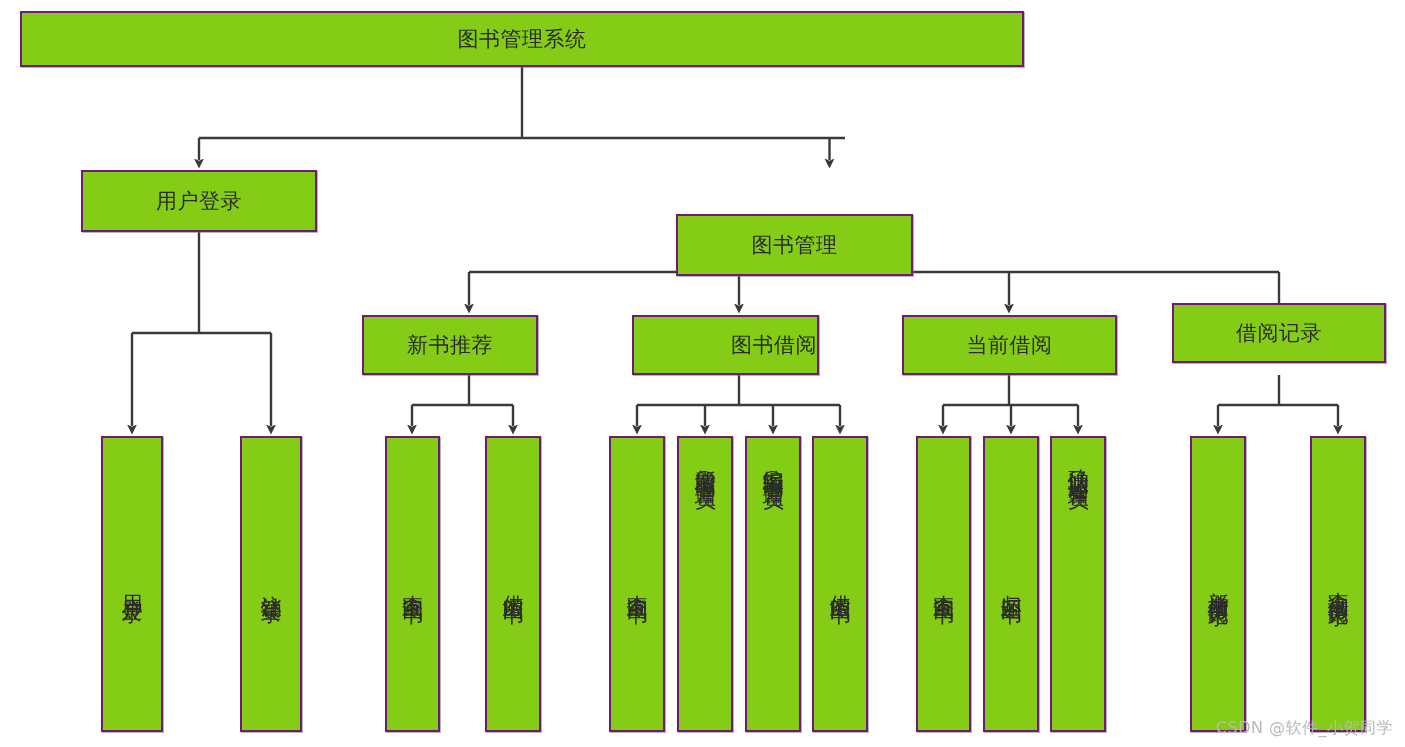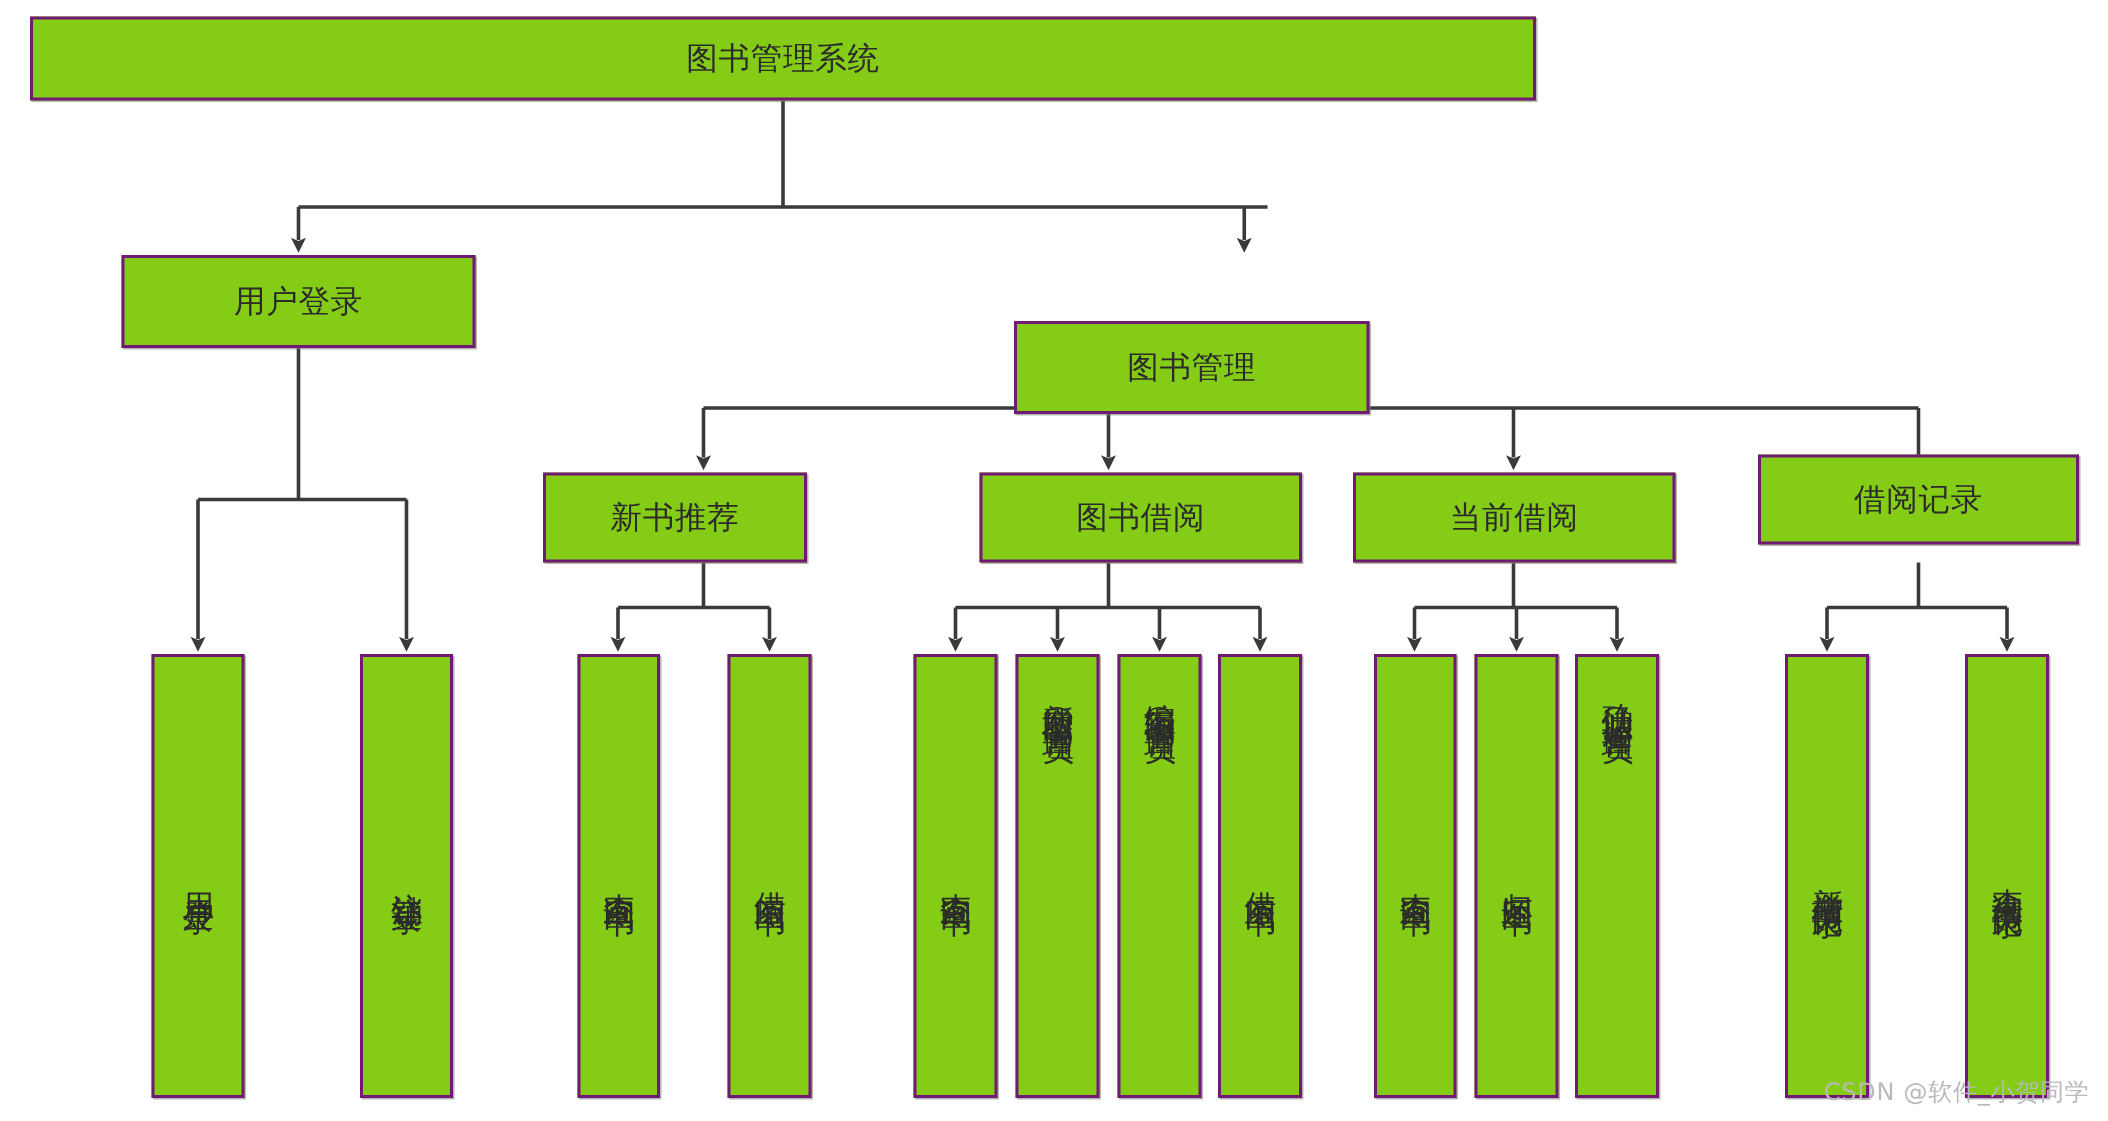--- a/index.html
+++ b/index.html
@@ -158,21 +158,21 @@
   <div class="node-box" style="left:81px; top:170px; width:236px; height:62px;">
     <span class="node-label">用户登录</span>
   </div>
   <div class="node-box" style="left:676px; top:170px; width:237px; height:62px;margin-top:44px;">
     <span class="node-label">图书管理</span>
   </div>
 
   <div class="node-box" style="left:362px; top:315px; width:176px; height:60px;">
     <span class="node-label">新书推荐</span>
   </div>
-  <div class="node-box" style="left:653px; top:315px; width:215px; height:60px;">
+  <div class="node-box" style="left:632px; top:315px; width:187px; height:60px;justify-content:flex-end;">
     <span class="node-label">图书借阅</span>
   </div>
   <div class="node-box" style="left:902px; top:315px; width:215px; height:60px;">
     <span class="node-label">当前借阅</span>
   </div>
   <div class="node-box" style="left:1172px; top:303px; width:214px; height:60px;">
     <span class="node-label">借阅记录</span>
   </div>
 
   <div class="node-box vertical centered" style="left:101px; top:436px; width:62px; height:296px;">

